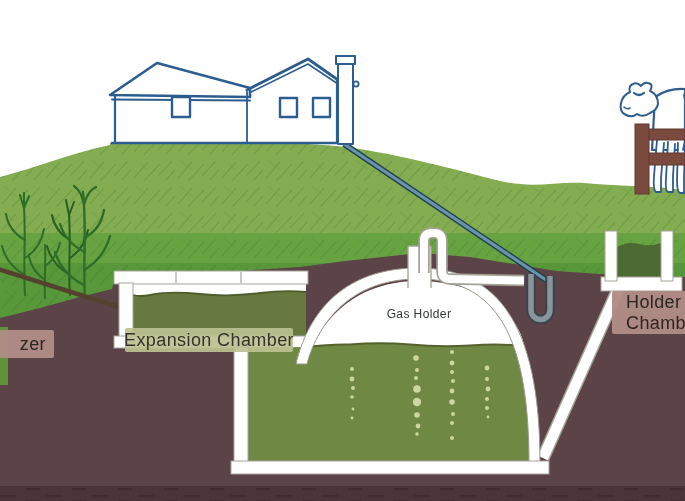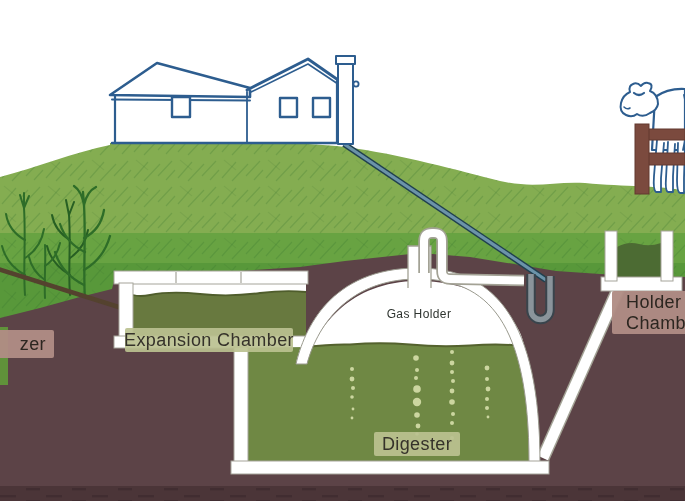--- a/index.html
+++ b/index.html
@@ -216,21 +216,20 @@
              Q623,95 621,103 Q619,112 626,115 Q632,118 637,114 Q643,118 650,113 Q657,110 658,104 Z" stroke-width="2"></path>
     <path d="M634,93 Q639,97 644,93" fill="none" stroke-width="2.2"></path>
     <path d="M624,107 Q627,110 630,108" fill="none" stroke-width="1.6"></path>
   </g>
 </svg>
 
 <div class="badge sage" style="left:125px;top:300px;width:168px;height:24px;margin-top:28px;">Expansion Chamber</div>
 
 <div class="badge plain" style="left:329px;top:304px;width:180px;height:22px;">Gas Holder</div>
 
-<div class="badge sage" style="left:374px;top:432px;width:86px;height:24px;">Digester</div>
 
 <div class="badge pink two-line" style="left:612px;top:291px;width:110px;height:43px;padding-left:14px;">
   <span>Holder</span>
   <span>Chamber</span>
 </div>
 
 <div class="badge pink" style="left:-8px;top:330px;width:48px;height:28px;padding-left:6px;justify-content:flex-end;padding-right:8px;">zer</div>
 </div>
 
 </body></html>

